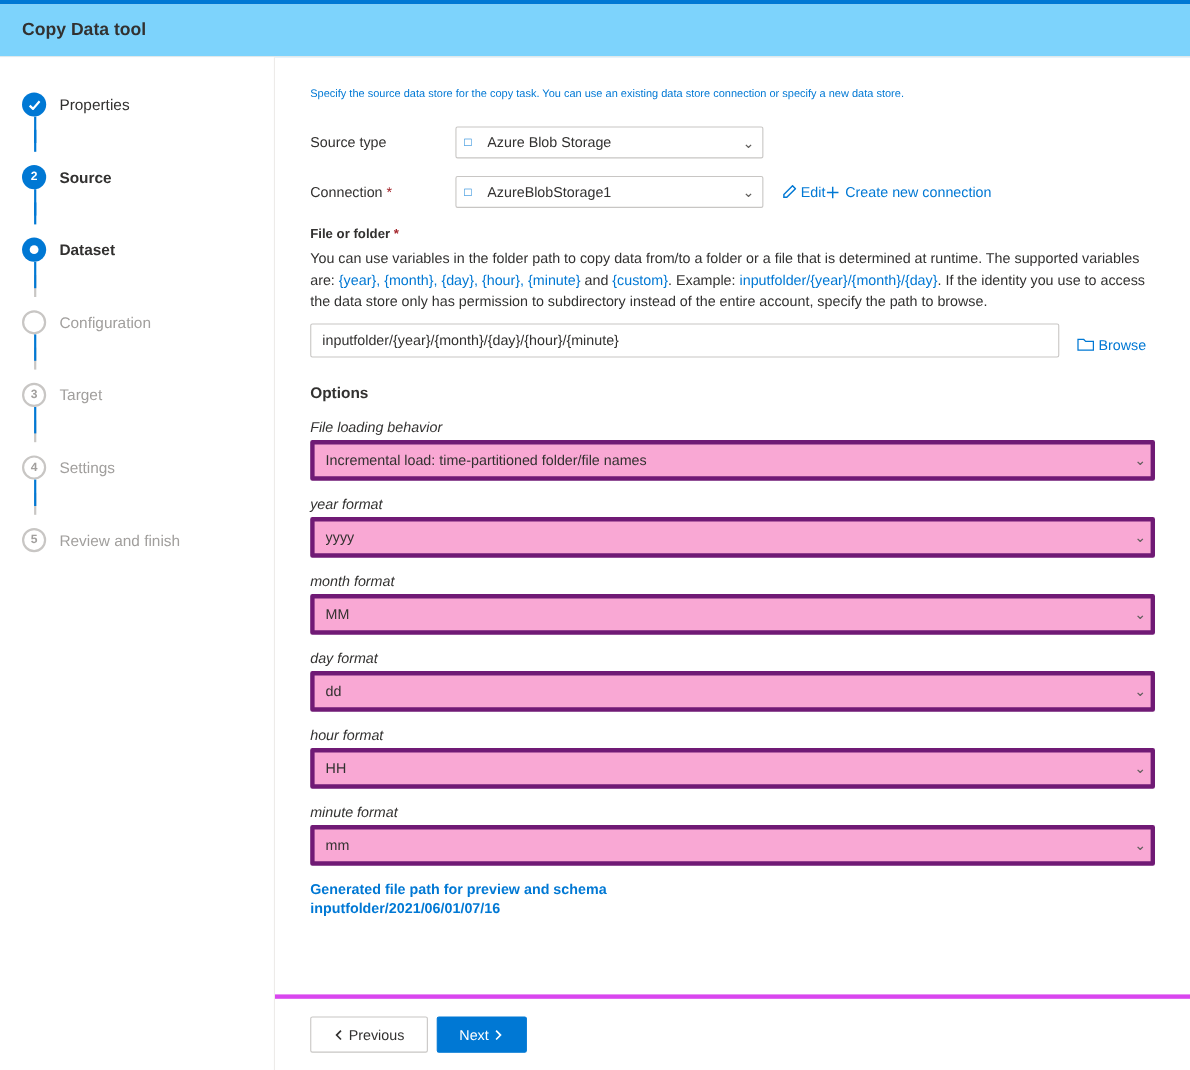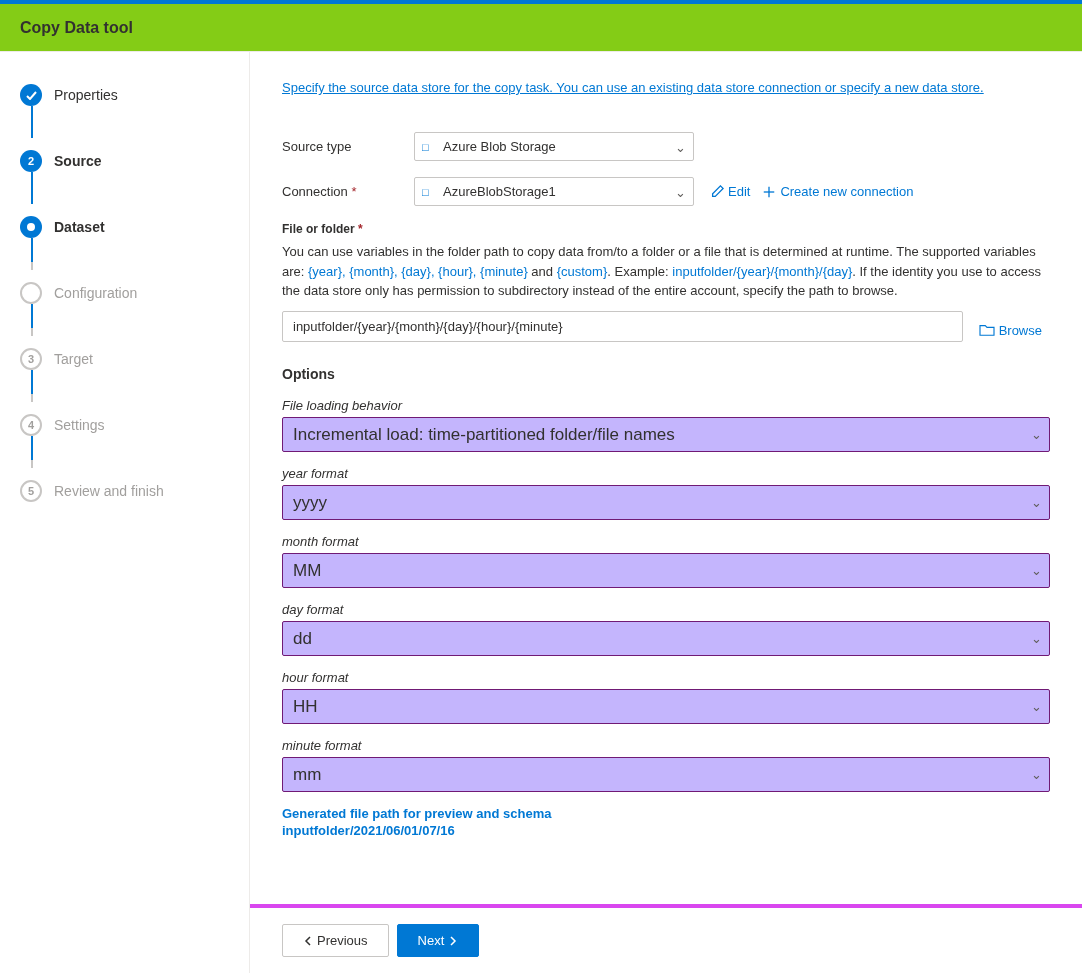--- a/index.html
+++ b/index.html
@@ -67,24 +67,23 @@
       background: #c8c6c4;
     }
 
     .page-title {
       font-size: 20px;
       font-weight: 600;
       color: #323130;
       margin-bottom: 8px;
     }
     .page-subtitle {
-      font-size: 13px;
+      font-size: 10px;
       color: #0078d4;
-      margin-bottom: 37px;
-      text-decoration: underline;
+      margin-bottom: 24px;
     }
 
     .form-row {
       display: flex;
       align-items: center;
       margin-bottom: 16px;
       gap: 12px;
     }
     .form-label {
       font-size: 13px;
@@ -122,21 +121,20 @@
       right: 8px;
       top: 50%;
       transform: translateY(-50%);
       pointer-events: none;
       color: #605e5c;
     }
 
     .connection-actions {
       display: flex;
       align-items: center;
-      gap: 12px;
       margin-left: 4px;
     }
     .btn-link {
       background: none;
       border: none;
       color: #0078d4;
       cursor: pointer;
       font-size: 13px;
       display: flex;
       align-items: center;
@@ -185,26 +183,26 @@
     .field-label {
       font-size: 13px;
       color: #323130;
       margin-bottom: 4px;
       display: block;
       font-style: italic;
     }
     .field-select {
       width: 100%;
       appearance: none;
-      border: 1px solid #701a75;
+      border: 4px solid #701a75;
       border-radius: 2px;
       padding: 7px 32px 7px 10px;
-      font-size: 17px;
-      color: #323130;
-      background: #c4b5fd;
+      font-size: 13px;
+      color: #323130;
+      background: #f9a8d4;
       cursor: pointer;
       outline: none;
     }
     .field-select-wrapper {
       position: relative;
     }
     .field-chevron {
       position: absolute;
       right: 8px;
       top: 50%;
@@ -276,21 +274,21 @@
       flex: 1;
       overflow-y: auto;
       padding: 28px 32px 0 32px;
     }
   </style>
 </head>
 <body>
 
 <div style="height:4px;background:#0078d4;"></div>
 
-<div style="height:48px;background:#84cc16;border-bottom:1px solid #edebe9;display:flex;align-items:center;padding:0 20px;">
+<div style="height:48px;background:#7dd3fc;border-bottom:1px solid #edebe9;display:flex;align-items:center;padding:0 20px;">
   <span style="font-size:16px;font-weight:600;color:#323130;font-family:'Segoe UI',Arial,sans-serif;">Copy Data tool</span>
 </div>
 
 <div class="main-layout">
 
   <div class="sidebar">
 
     <div class="sidebar-item">
       <div class="sidebar-step-circle step-completed">
         <svg width="11" height="9" viewBox="0 0 11 9">

